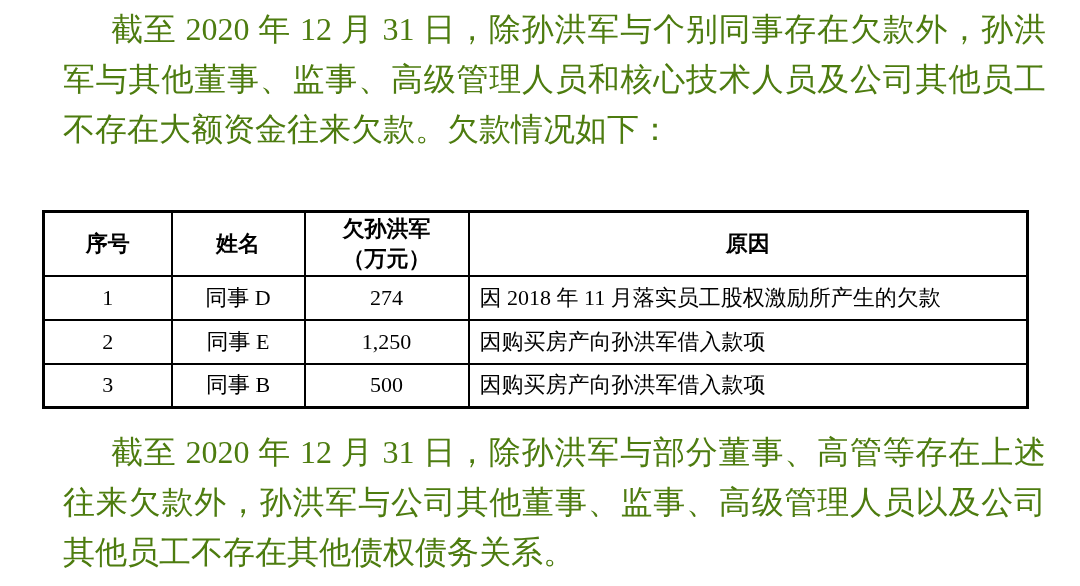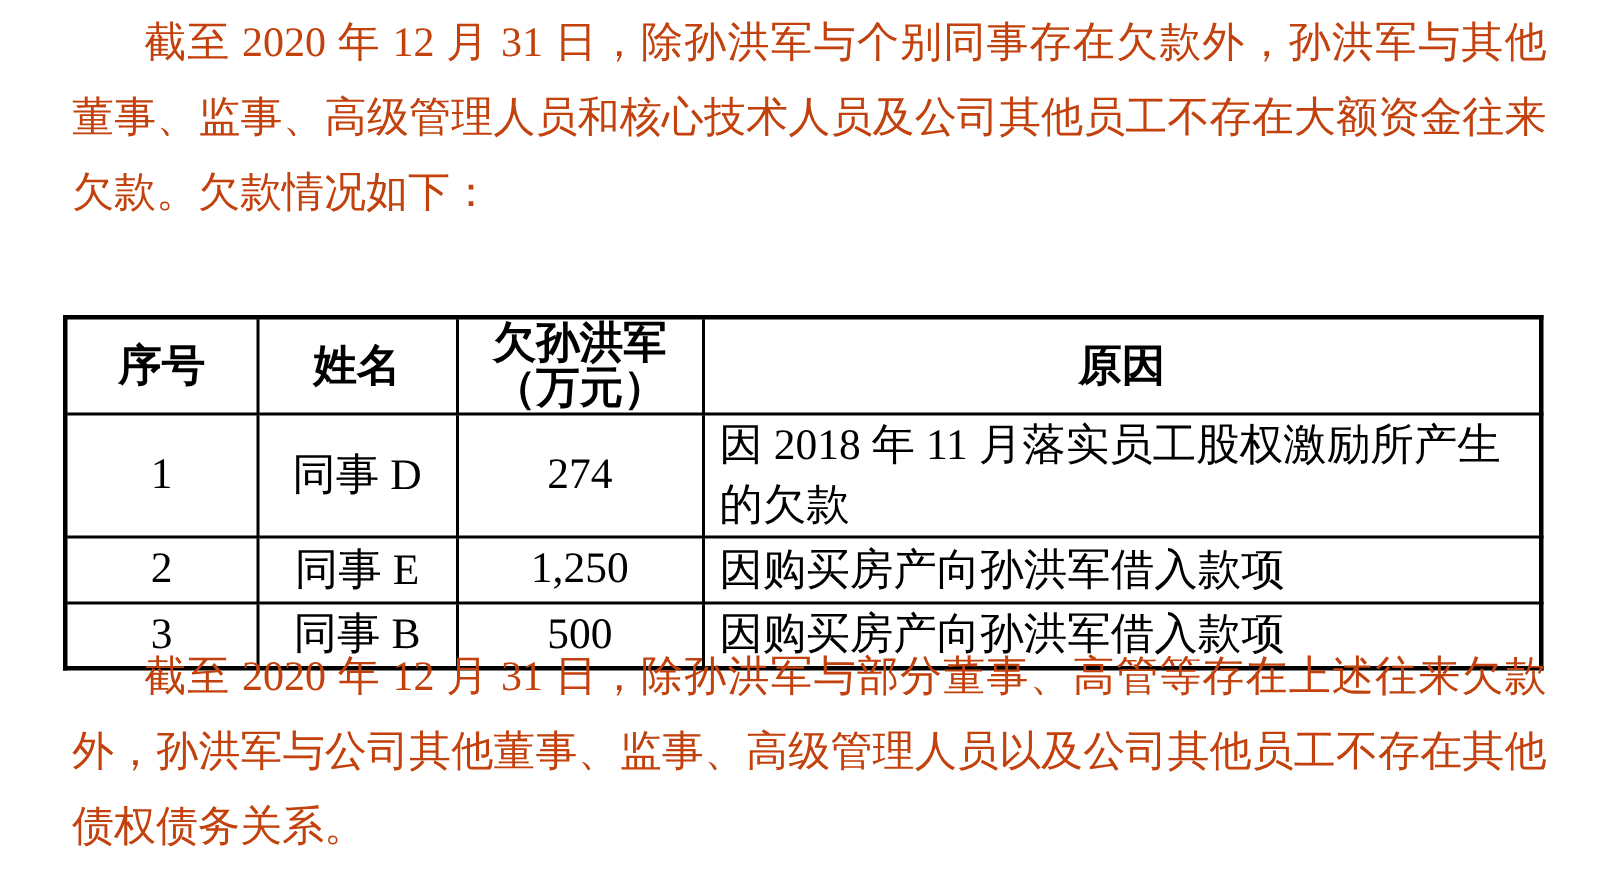--- a/index.html
+++ b/index.html
@@ -12,39 +12,39 @@
     overflow: hidden;
   }
   .doc {
     position: relative;
     width: 1080px;
     height: 586px;
     background: #ffffff;
   }
   .para {
     position: absolute;
-    left: 48px;
+    left: 63px;
     width: 983px;
-    font-size: 28px;
+    font-size: 32px;
     line-height: 50px;
     text-align: justify;
     text-indent: 48px;
-    color: #c2410c;
+    color: #4d7c0f;
   }
   .para-intro { top: 4px; }
   .para-closing { top: 427px; }
 
   table.debt-table {
     position: absolute;
     left: 42px;
     top: 210px;
     width: 987px;
     border-collapse: collapse;
     table-layout: fixed;
-    font-size: 29px;
+    font-size: 22px;
     color: #000000;
   }
   table.debt-table,
   table.debt-table th,
   table.debt-table td {
     border: 2px solid #000000;
   }
   table.debt-table { border: 3px solid #000000; }
   .col-seq    { width: 128px; }
   .col-name   { width: 133px; }

